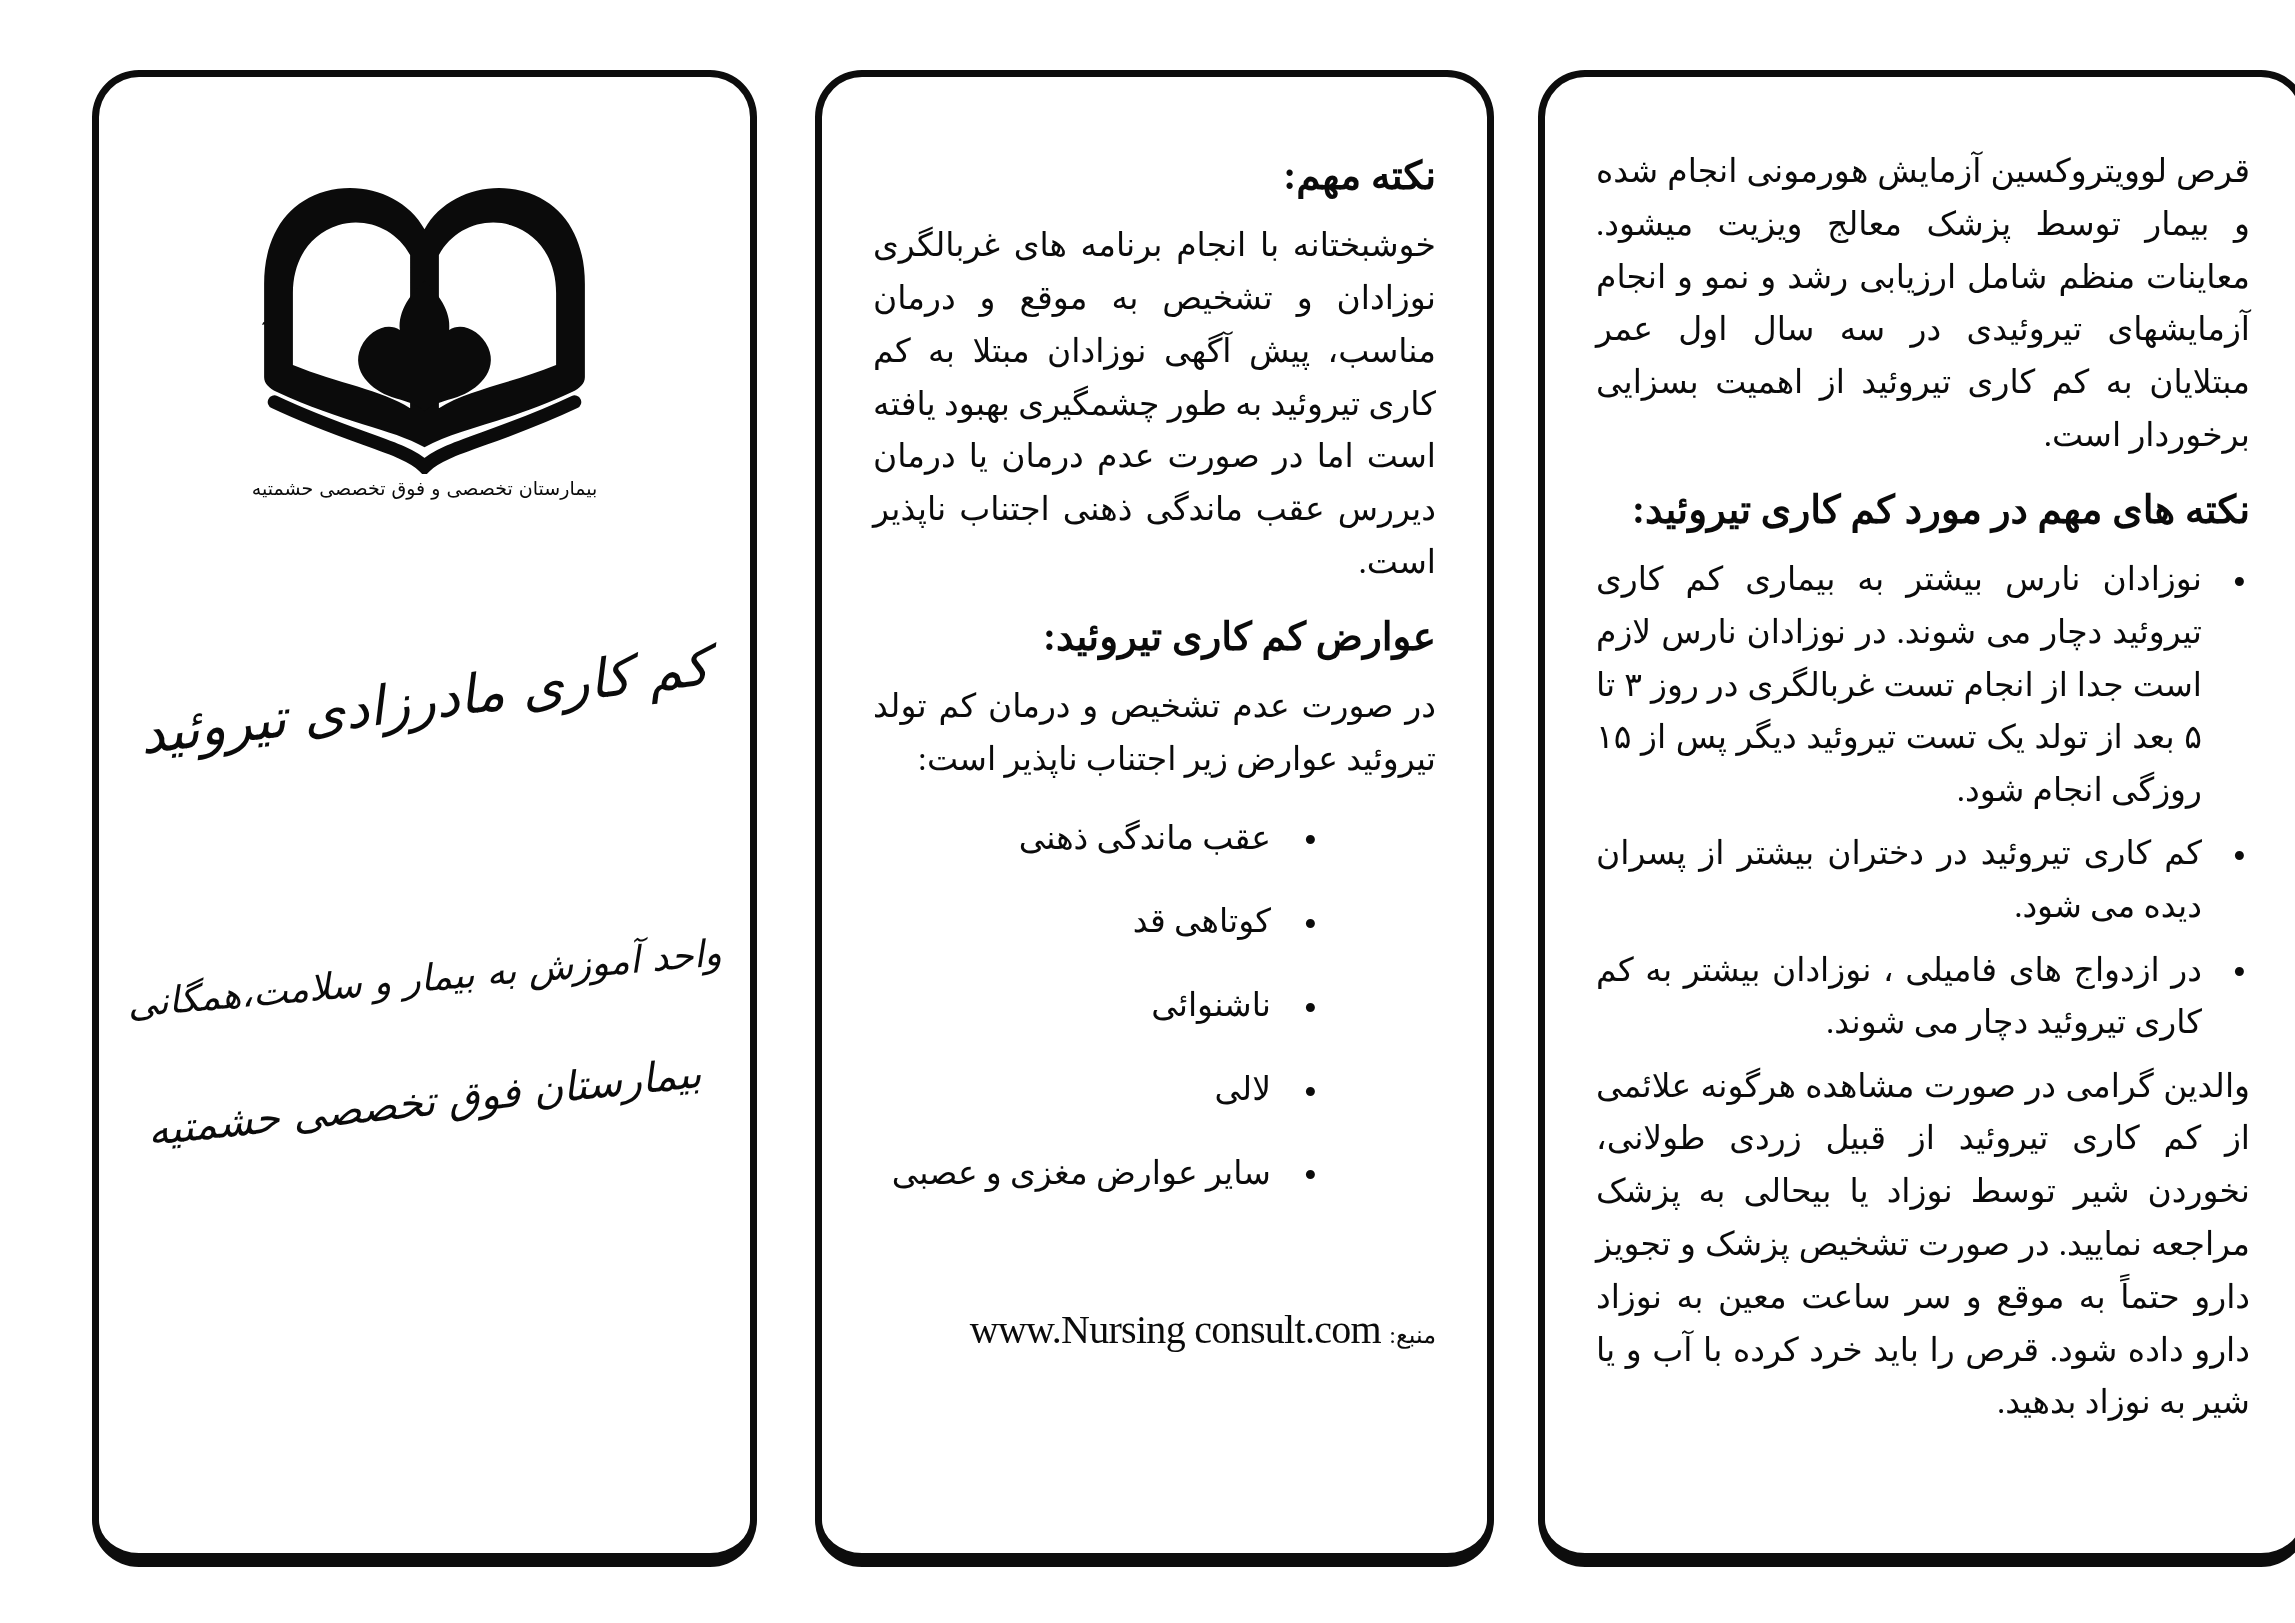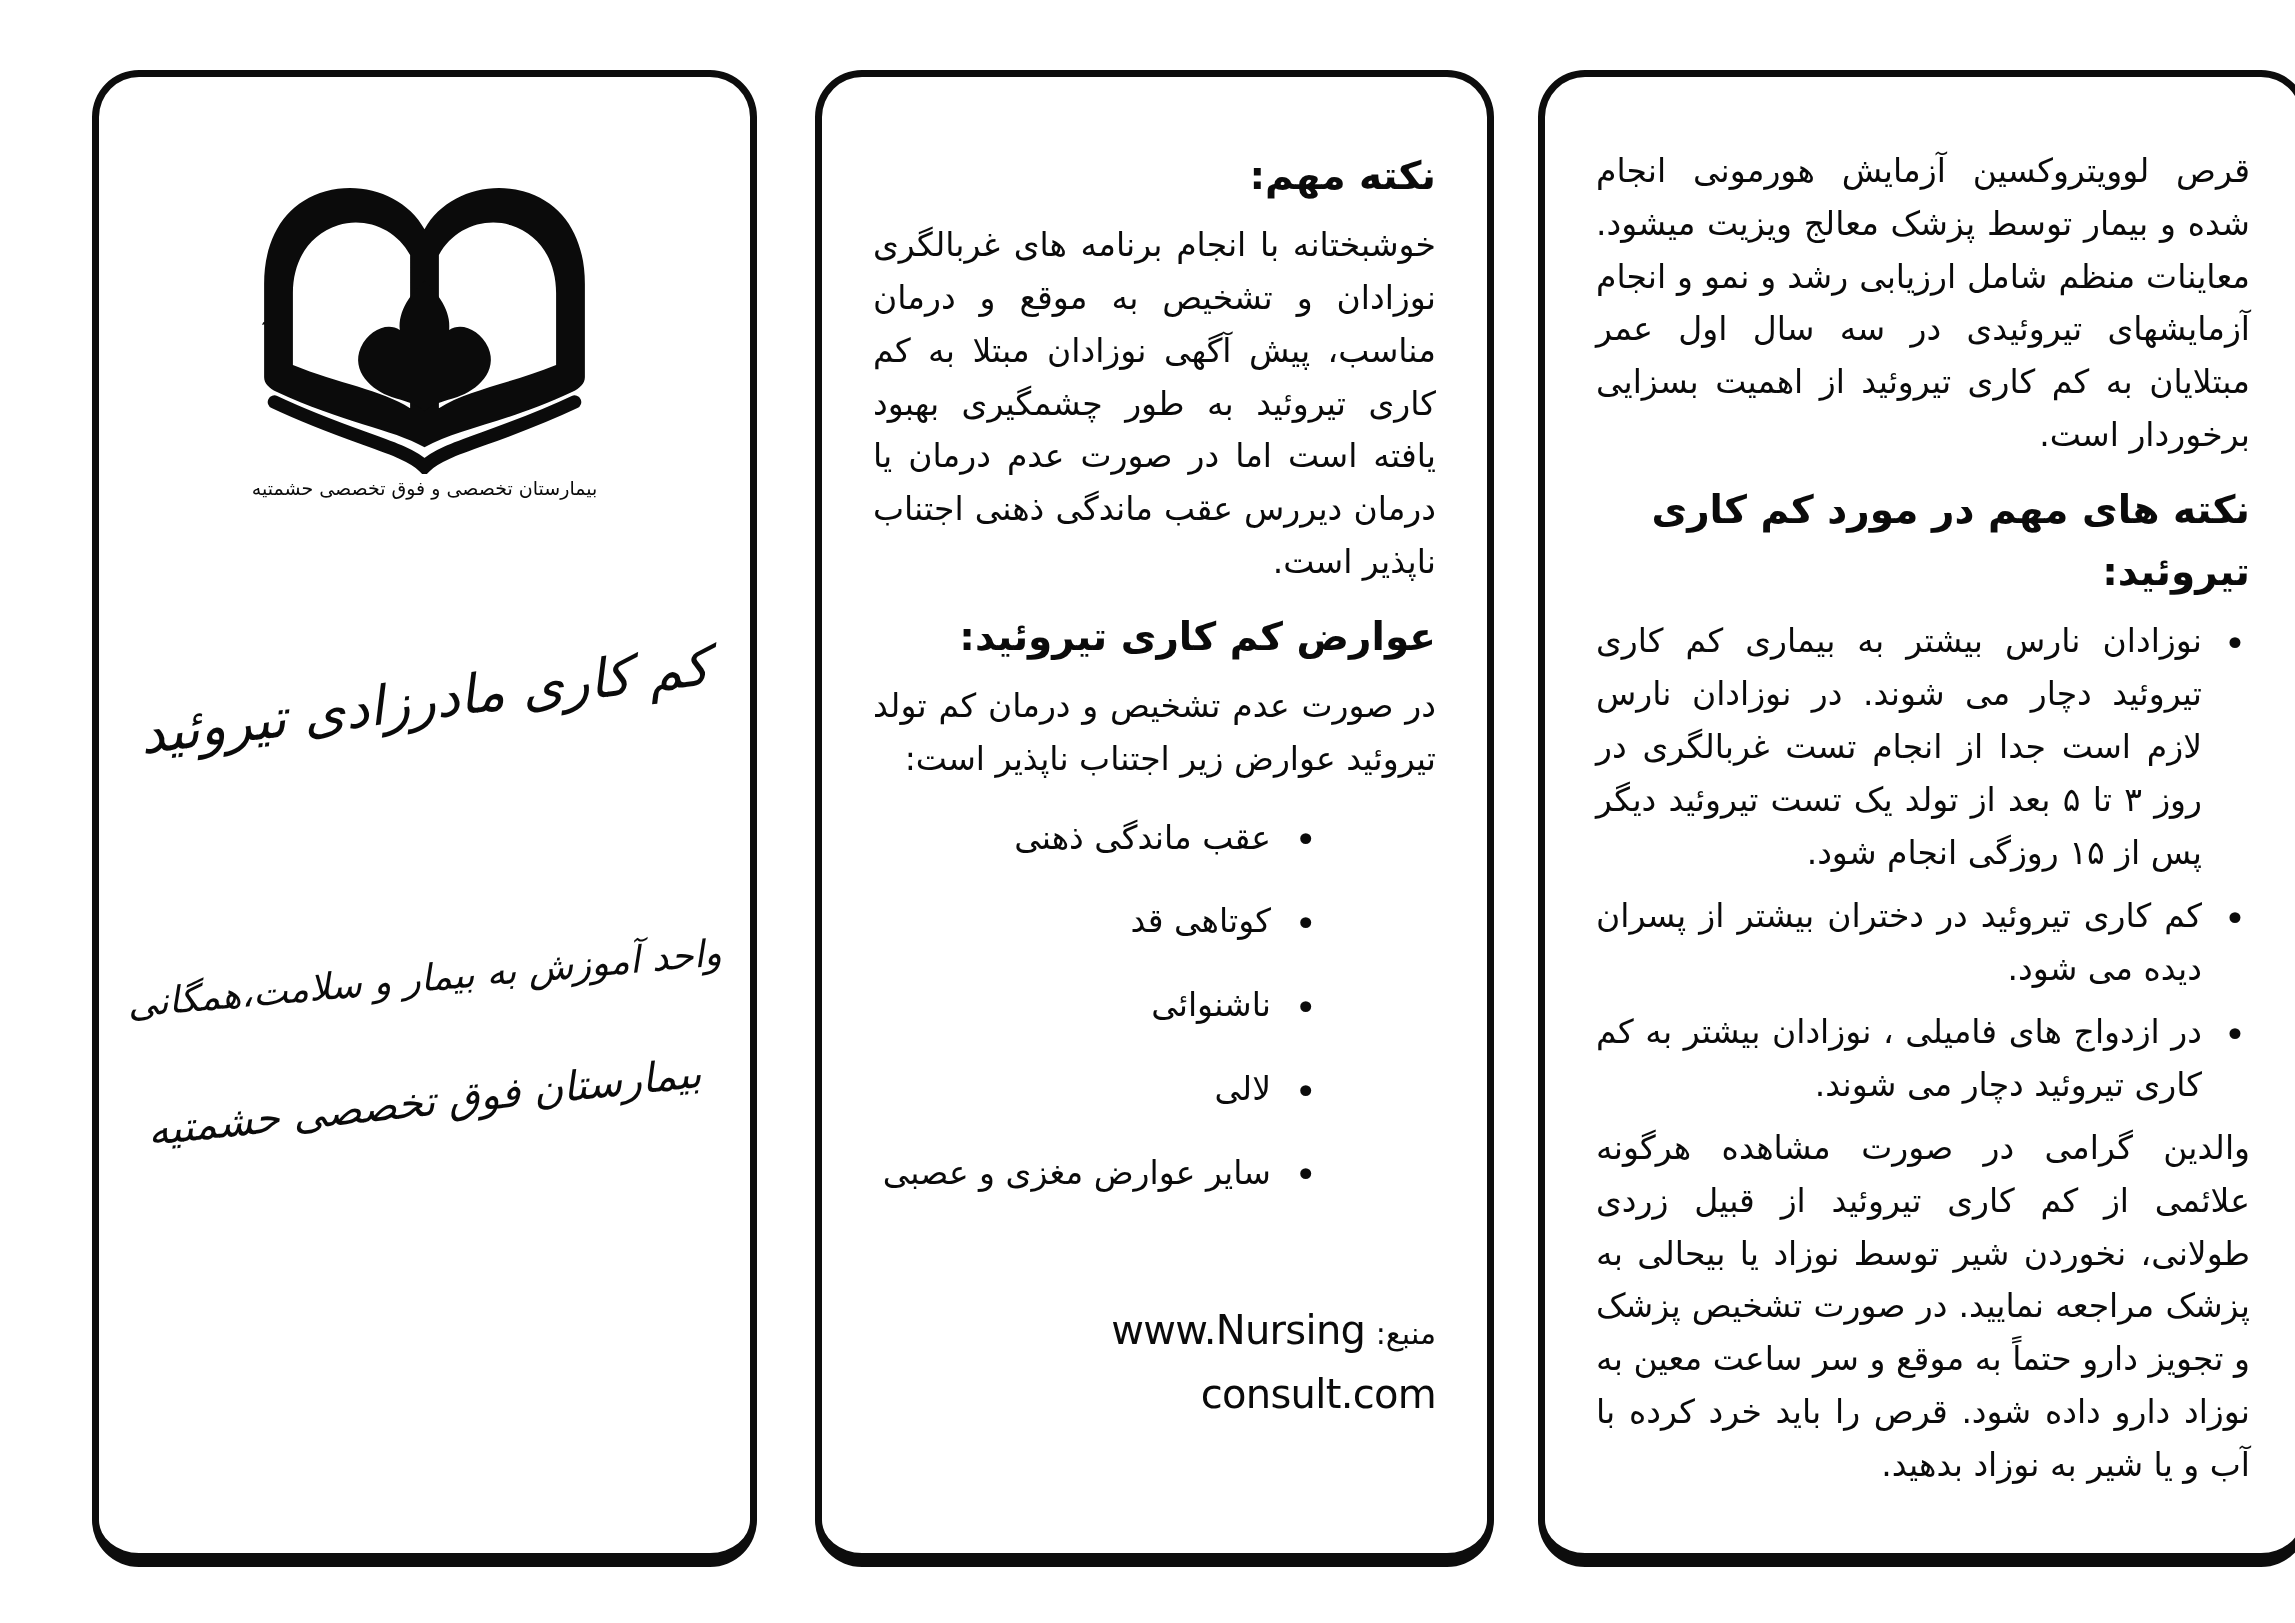--- a/index.html
+++ b/index.html
@@ -27,20 +27,21 @@
   
   .textpanel{
     direction:rtl;
     text-align:justify;
     padding:68px 51px 0 51px;
     font-size:33px;
     line-height:1.6;
     box-sizing:border-box;
     height:100%;
     overflow:hidden;
+    font-family:Liberation Serif, serif;
   }
   .para{margin:0 0 2.6px 0;}
   .heading{
     font-weight:bold;
     font-size:39px;
     text-align:right;
     margin:17px 0 11.8px 0;
     letter-spacing:-0.7px;
   }
   .heading-top{margin-top:0;}
@@ -61,21 +62,21 @@
     padding-right:165px;
     margin-bottom:31px;
     text-align:right;
   }
   ul.dots-mid li::before{right:119px;}
   .source-row{
     margin-top:98px;
     text-align:right;
     direction:rtl;
   }
-  .source-label{font-size:30px;margin-top:47px;}
+  .source-label{font-size:24px;margin-top:47px;}
   .source-url{
     font-size:40px;
     direction:ltr;
     unicode-bidi:embed;
     letter-spacing:-0.7px;
   }
 
   
   .card-left{text-align:center;}
   .abs{position:absolute;left:0;width:100%;}

